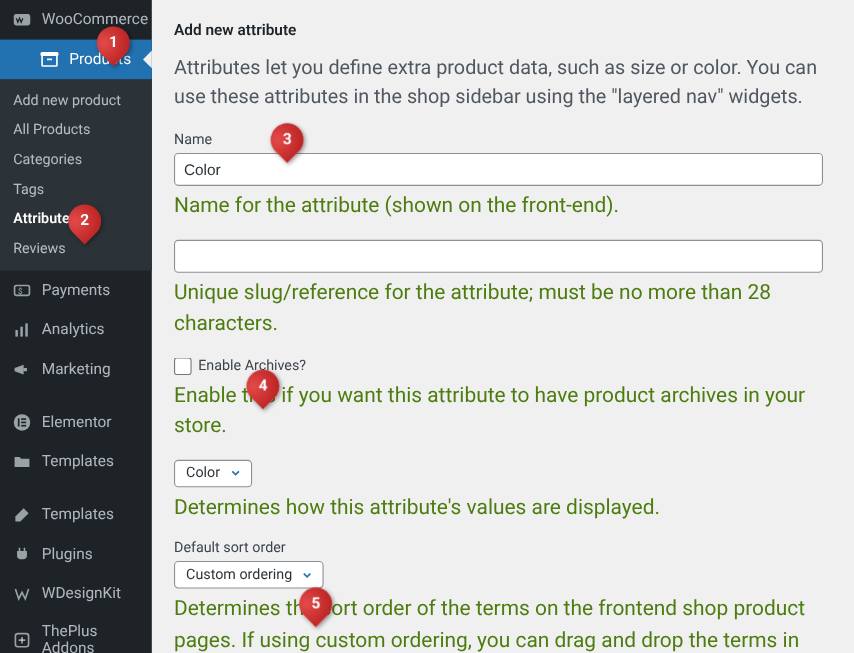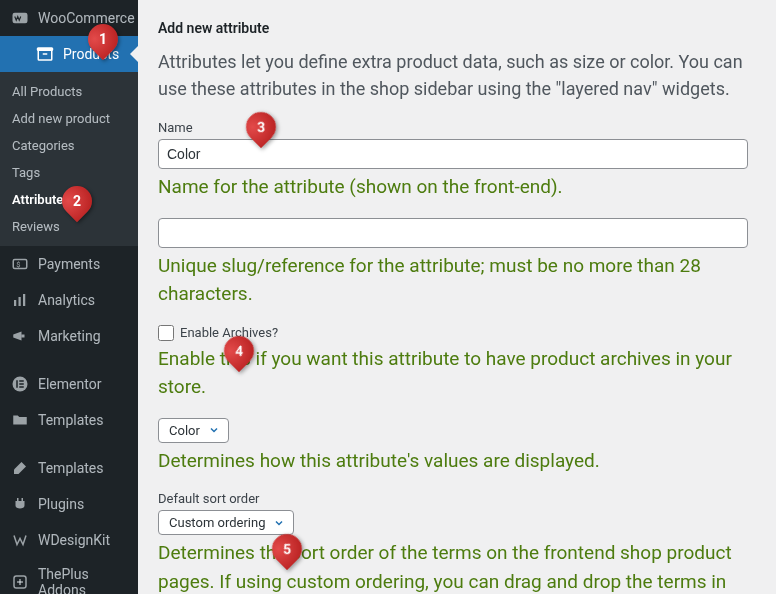--- a/index.html
+++ b/index.html
@@ -184,22 +184,22 @@
       <svg width="18" height="18" viewBox="0 0 24 24" fill="none" stroke="#fff" stroke-width="2">
           <rect x="3" y="7" width="18" height="13" rx="1"></rect>
           <rect x="2" y="4" width="20" height="3" rx="1" fill="#fff"></rect>
           <line x1="9" y1="12" x2="15" y2="12"></line>
         </svg>
     </span>
     <span>Products</span>
   </div>
 
   <div class="sub-items">
+    <div class="sub-item">Add new product</div>
     <div class="sub-item">All Products</div>
-    <div class="sub-item">Add new product</div>
     <div class="sub-item">Categories</div>
     <div class="sub-item">Tags</div>
     <div class="sub-item current rel">Attributes</div>
     <div class="sub-item">Reviews</div>
   </div>
 
   <div class="sidebar-item top-item">
     <span class="icon">
       <svg width="18" height="18" viewBox="0 0 24 24" fill="none" stroke="rgba(240,246,252,0.6)" stroke-width="2">
           <rect x="3" y="6" width="18" height="12" rx="2"></rect>

